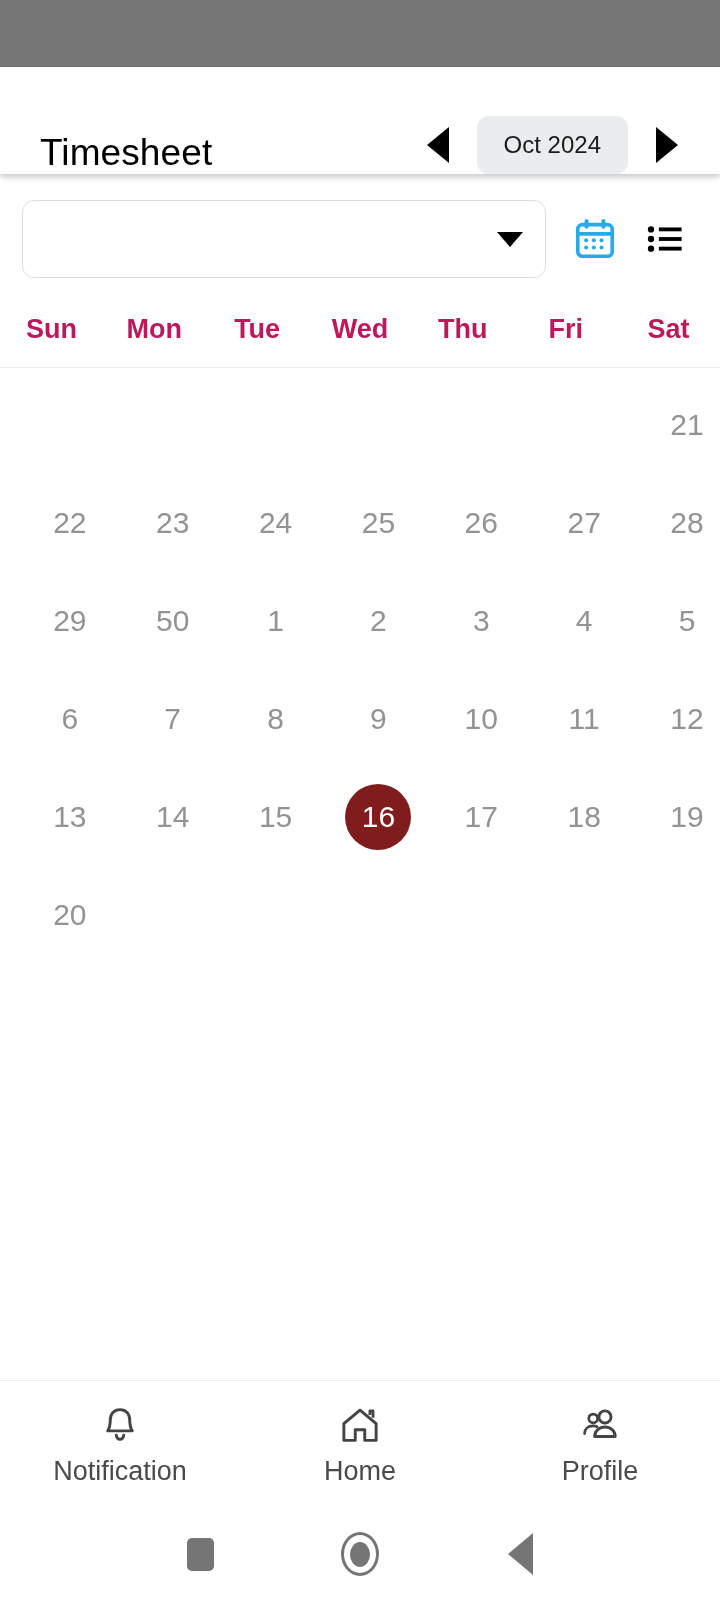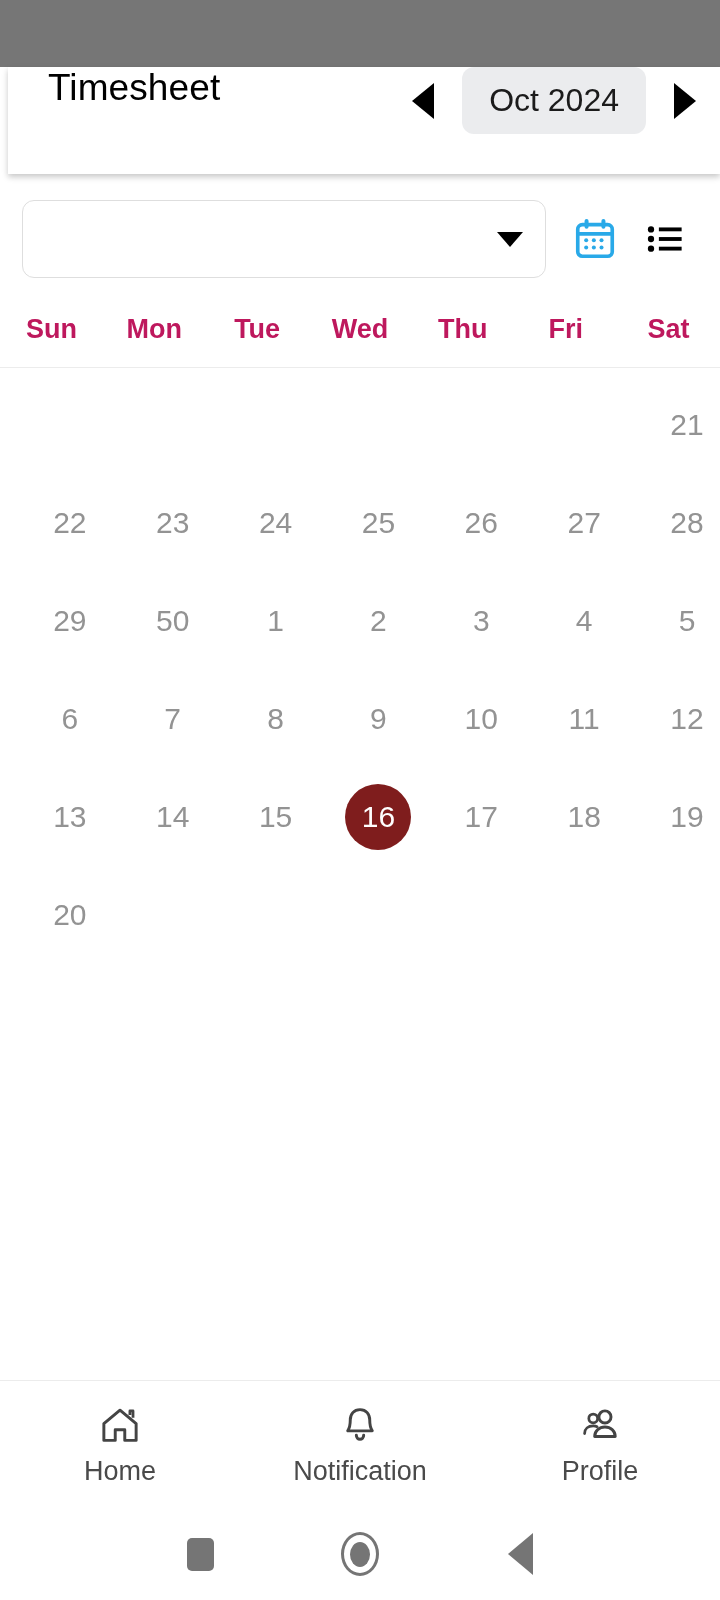--- a/index.html
+++ b/index.html
@@ -27,26 +27,25 @@
     background: #767676;
     flex: 0 0 67px;
   }
 
   
   .app-bar {
     height: 107px;
     flex: 0 0 107px;
     background: #ffffff;
     display: flex;
-    align-items: flex-start;
-    padding: 0 8px 0 40px;
+    align-items: flex-end;
+    padding: 0 26px 0 40px;
     box-shadow: 0 3px 6px rgba(0,0,0,0.22);
     position: relative;
     z-index: 5;
-    margin-left: 8px;
   }
 
   .app-title {
     font-size: 37px;
     font-weight: 400;
     color: #000000;
     letter-spacing: 0.1px;
     white-space: nowrap;
   }
 
@@ -78,21 +77,21 @@
     width: 0; height: 0;
     border-top: 18px solid transparent;
     border-bottom: 18px solid transparent;
     border-left: 22px solid #000000;
   }
 
   .month-pill {
     background: #ebecee;
     border-radius: 12px;
     padding: 15px 27px;
-    font-size: 32px;
+    font-size: 24px;
     color: #1b1b1b;
     white-space: nowrap;
     margin: 0 12px;
     cursor: pointer;
   }
 
   
   .filter-row {
     display: flex;
     align-items: center;
@@ -473,32 +472,32 @@
           <div class="day empty"></div>
         </div>
       </div>
     </div>
 
   <div class="spacer"></div>
 
   <div class="bottom-nav">
     <div class="nav-item">
       <svg width="44" height="44" viewBox="0 0 24 24" fill="none">
+        <path d="M12 3.6 C8.6 3.6 6.7 6.1 6.7 9.2 C6.7 13.2 5.3 15.2 5.3 15.2 H18.7 C18.7 15.2 17.3 13.2 17.3 9.2 C17.3 6.1 15.4 3.6 12 3.6 Z" stroke="#444444" stroke-width="1.6" stroke-linejoin="round"></path>
+        <path d="M10 17.6 C10 18.9 10.9 19.8 12 19.8 C13.1 19.8 14 18.9 14 17.6" stroke="#444444" stroke-width="1.6" stroke-linecap="round"></path>
+      </svg>
+      <div class="nav-label">Notification</div>
+    </div>
+
+    <div class="nav-item">
+      <svg width="44" height="44" viewBox="0 0 24 24" fill="none">
         <path d="M3.2 11.2 L12 3.9 L20.8 11.2 V20.4 H14.6 V14.6 H9.4 V20.4 H3.2 Z" stroke="#444444" stroke-width="1.6" stroke-linejoin="round"></path>
         <path d="M17.4 6.6 V4.3 H19.1 V8.1" stroke="#444444" stroke-width="1.5" stroke-linejoin="round"></path>
       </svg>
       <div class="nav-label">Home</div>
-    </div>
-
-    <div class="nav-item">
-      <svg width="44" height="44" viewBox="0 0 24 24" fill="none">
-        <path d="M12 3.6 C8.6 3.6 6.7 6.1 6.7 9.2 C6.7 13.2 5.3 15.2 5.3 15.2 H18.7 C18.7 15.2 17.3 13.2 17.3 9.2 C17.3 6.1 15.4 3.6 12 3.6 Z" stroke="#444444" stroke-width="1.6" stroke-linejoin="round"></path>
-        <path d="M10 17.6 C10 18.9 10.9 19.8 12 19.8 C13.1 19.8 14 18.9 14 17.6" stroke="#444444" stroke-width="1.6" stroke-linecap="round"></path>
-      </svg>
-      <div class="nav-label">Notification</div>
     </div>
 
     <div class="nav-item">
       <svg width="44" height="44" viewBox="0 0 24 24" fill="none">
         <circle cx="14.7" cy="7.6" r="3.3" stroke="#444444" stroke-width="1.6"></circle>
         <circle cx="8.3" cy="8.4" r="2.4" stroke="#444444" stroke-width="1.5"></circle>
         <path d="M9.1 18.3 C9.1 15.2 11.6 13.1 14.7 13.1 C17.8 13.1 20.3 15.2 20.3 18.3 Z" stroke="#444444" stroke-width="1.6" stroke-linejoin="round"></path>
         <path d="M3.6 16.7 C3.6 14.2 5.5 12.5 8.3 12.5 C9.1 12.5 9.8 12.6 10.4 12.9" stroke="#444444" stroke-width="1.5" stroke-linecap="round"></path>
       </svg>
       <div class="nav-label">Profile</div>

